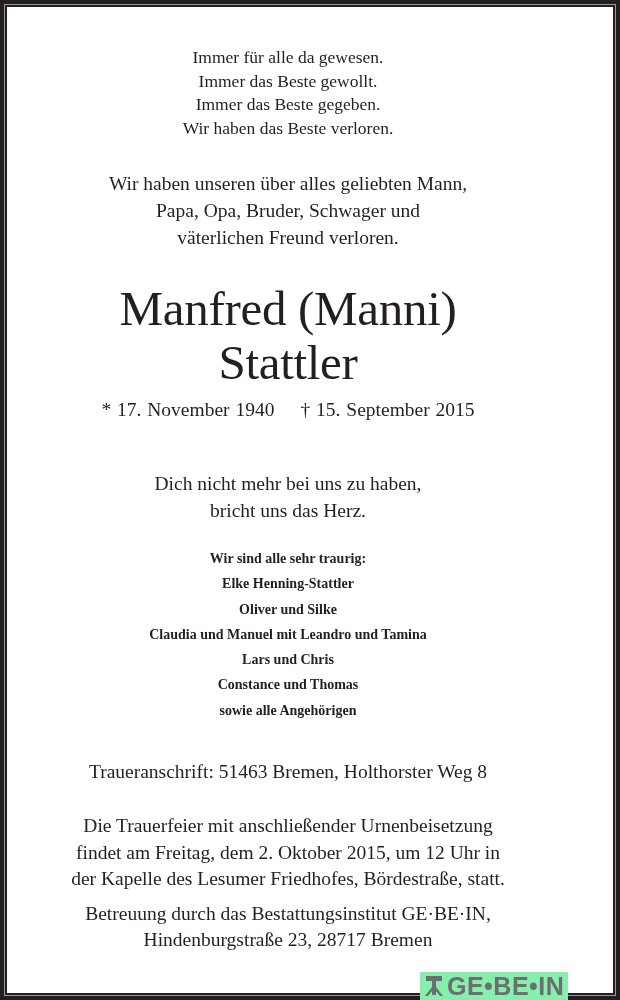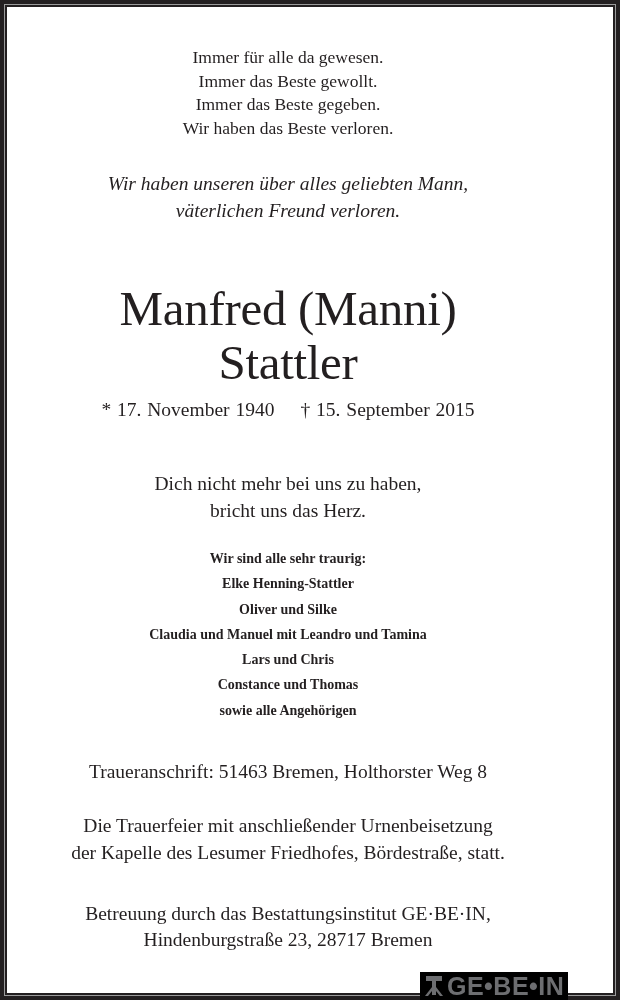--- a/index.html
+++ b/index.html
@@ -52,21 +52,20 @@
     }
     .poem {
       top: 46px;
       font-size: 17.5px;
       line-height: 23.5px;
     }
     .intro {
       top: 170px;
       font-size: 19.5px;
       line-height: 27px;
-      font-style: italic;
     }
     .name {
       top: 282px;
       font-size: 49px;
       line-height: 54px;
       font-weight: normal;
       letter-spacing: -0.3px;
     }
     .dates {
       top: 397px;
@@ -103,21 +102,21 @@
       top: 901px;
       font-size: 19.5px;
       line-height: 26px;
     }
     .logo {
       position: absolute;
       left: 420px;
       top: 972px;
       height: 28px;
       padding: 0 4px;
-      background: #000000;
+      background: #86efac;
       display: flex;
       align-items: center;
       z-index: 3;
     }
     .logo-mark {
       width: 20px;
       height: 22px;
       margin-right: 3px;
     }
     .logo-text {
@@ -140,20 +139,21 @@
 
   <div class="block poem">
     <span class="line">Immer für alle da gewesen.</span>
     <span class="line">Immer das Beste gewollt.</span>
     <span class="line">Immer das Beste gegeben.</span>
     <span class="line">Wir haben das Beste verloren.</span>
   </div>
 
   <div class="block intro">
     <span class="line">Wir haben unseren über alles geliebten Mann,</span>
+    <span class="line">Papa, Opa, Bruder, Schwager und</span>
     <span class="line">väterlichen Freund verloren.</span>
   </div>
 
   <div class="block name">
     <span class="line">Manfred (Manni)</span>
     <span class="line">Stattler</span>
   </div>
 
   <div class="block dates">
     <span>* 17. November 1940</span><span class="gap"></span><span>† 15. September 2015</span>
@@ -173,20 +173,21 @@
     <span class="line">Constance und Thomas</span>
     <span class="line">sowie alle Angehörigen</span>
   </div>
 
   <div class="block address">
     <span class="line">Traueranschrift: 51463 Bremen, Holthorster Weg 8</span>
   </div>
 
   <div class="block ceremony">
     <span class="line">Die Trauerfeier mit anschließender Urnenbeisetzung</span>
+    <span class="line">findet am Freitag, dem 2. Oktober 2015, um 12 Uhr in</span>
     <span class="line">der Kapelle des Lesumer Friedhofes, Bördestraße, statt.</span>
   </div>
 
   <div class="block funeral-home">
     <span class="line">Betreuung durch das Bestattungsinstitut GE·BE·IN,</span>
     <span class="line">Hindenburgstraße 23, 28717 Bremen</span>
   </div>
 </div>
 
 <div class="logo">

